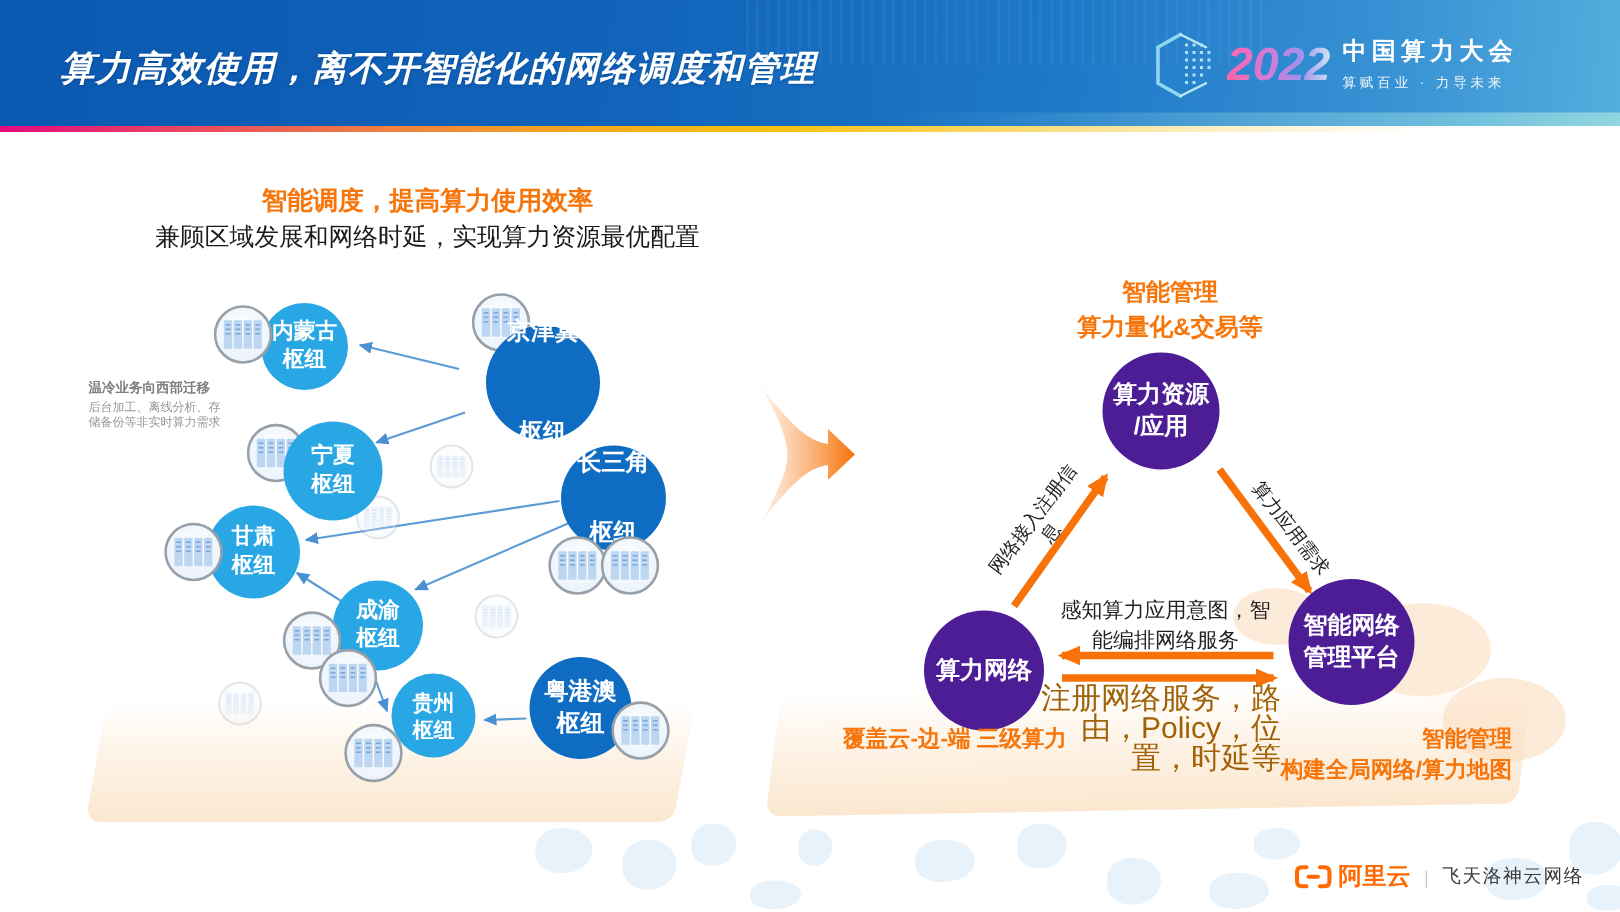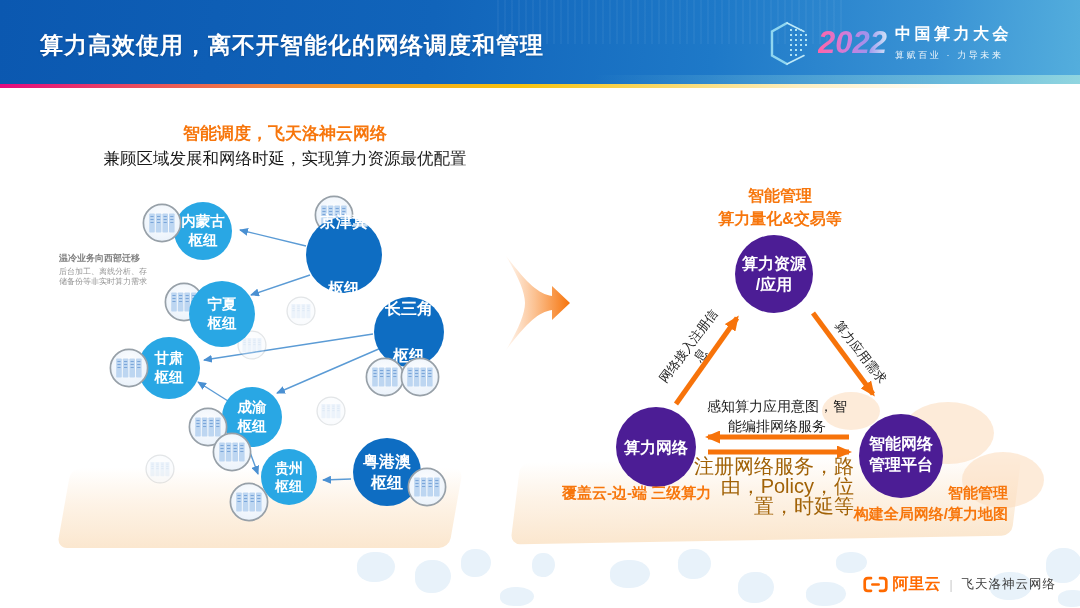--- a/index.html
+++ b/index.html
@@ -8,21 +8,21 @@
 
   
   .hdr{position:absolute;left:0;top:0;width:1080px;height:84px;
        background:linear-gradient(96deg,#0b58b0 0%,#1164ba 40%,#1e79c8 66%,#3992d4 86%,#54aedd 100%);}
   .hdr::before{content:"";position:absolute;left:46%;top:0;width:32%;height:52%;
        background:repeating-linear-gradient(90deg,rgba(255,255,255,.10) 0 2px,transparent 2px 7px);
        opacity:.4;}
   .hdr::after{content:"";position:absolute;left:0;bottom:0;width:100%;height:9px;
        background:linear-gradient(90deg,transparent 55%,rgba(150,220,225,.55) 90%,rgba(170,230,225,.7) 100%);}
   .hdr-title{position:absolute;left:40px;top:30px;font-size:23px;font-weight:bold;color:#fff;
-       letter-spacing:1px;text-shadow:0 1px 2px rgba(0,40,90,.35);}
+       letter-spacing:1px;text-shadow:0 1px 2px rgba(0,40,90,.35);font-style:italic;}
   .hdr-logo{position:absolute;left:768px;top:16px;height:54px;display:flex;align-items:center;}
   .logo-year{font-size:31px;font-weight:bold;font-style:italic;margin-left:6px;
        background:linear-gradient(90deg,#ff64a8,#cc7fdd 45%,#9f93ec 72%,#cfe3f8 100%);
        -webkit-background-clip:text;background-clip:text;color:transparent;}
   .logo-col{display:flex;flex-direction:column;margin-left:8px;}
   .logo-name{font-size:16px;font-weight:bold;color:#fff;letter-spacing:3.5px;white-space:nowrap;}
   .logo-slogan{font-size:9px;color:rgba(255,255,255,.92);letter-spacing:2.6px;margin-top:4px;white-space:nowrap;}
   .rainbow{position:absolute;left:0;top:84px;width:1080px;height:4px;
        background:linear-gradient(90deg,#e40a80 0%,#ea4a60 12%,#f08140 24%,#f3a81e 36%,#f6c20e 48%,#f9d96b 62%,#fdeec0 74%,#ffffff 88%);}
 
@@ -198,29 +198,29 @@
 
     <g stroke="#f7730a" stroke-width="5" fill="none">
       <path d="M676,404 L737,318" marker-end="url(#orghead)"></path>
       <path d="M813,313 L873,394" marker-end="url(#orghead)"></path>
       <path d="M849,437 L708,437" marker-end="url(#orghead)"></path>
       <path d="M708,452 L849,452" marker-end="url(#orghead)"></path>
     </g>
   </svg>
 
   <div class="lp-head">
-    <div class="lp-title">智能调度，飞天洛神云网络</div>
+    <div class="lp-title">智能调度，提高算力使用效率</div>
     <div class="lp-sub">兼顾区域发展和网络时延，实现算力资源最优配置</div>
   </div>
 
   <div class="hub light" style="left:174px;top:202px;width:58px;height:58px;">
     <span>内蒙古</span>
     <span>枢纽</span>
   </div>
-  <div class="hub dark lg" style="left:306px;top:217px;width:76px;height:76px;gap:46px;">
+  <div class="hub dark lg" style="left:324px;top:217px;width:76px;height:76px;gap:46px;">
     <span>京津冀</span>
     <span>枢纽</span>
   </div>
   <div class="hub light" style="left:189px;top:281px;width:66px;height:66px;">
     <span>宁夏</span>
     <span>枢纽</span>
   </div>
   <div class="hub dark lg" style="left:374px;top:297px;width:70px;height:70px;gap:26px;">
     <span>长三角</span>
     <span>枢纽</span>
@@ -296,21 +296,21 @@
     <div>算力量化&amp;交易等</div>
   </div>
 
   <div class="rnode" style="left:735px;top:235px;width:78px;height:78px;">
     <span>算力资源</span>
     <span>/应用</span>
   </div>
   <div class="rnode" style="left:616px;top:407px;width:80px;height:80px;">
     <span>算力网络</span>
   </div>
-  <div class="rnode" style="left:859px;top:414px;width:84px;height:84px;font-family:Liberation Mono, monospace;">
+  <div class="rnode" style="left:859px;top:386px;width:84px;height:84px;">
     <span>智能网络</span>
     <span>管理平台</span>
   </div>
 
   <div class="rtxt lbl-reg">网络接入注册信息</div>
   <div class="rtxt lbl-dem">算力应用需求</div>
   <div class="rtxt lbl-orch">感知算力应用意图，智能编排网络服务</div>
   <div class="rtxt lbl-serv">注册网络服务，路由，Policy，位置，时延等</div>
 
   <div class="rtxt cap-bl">

